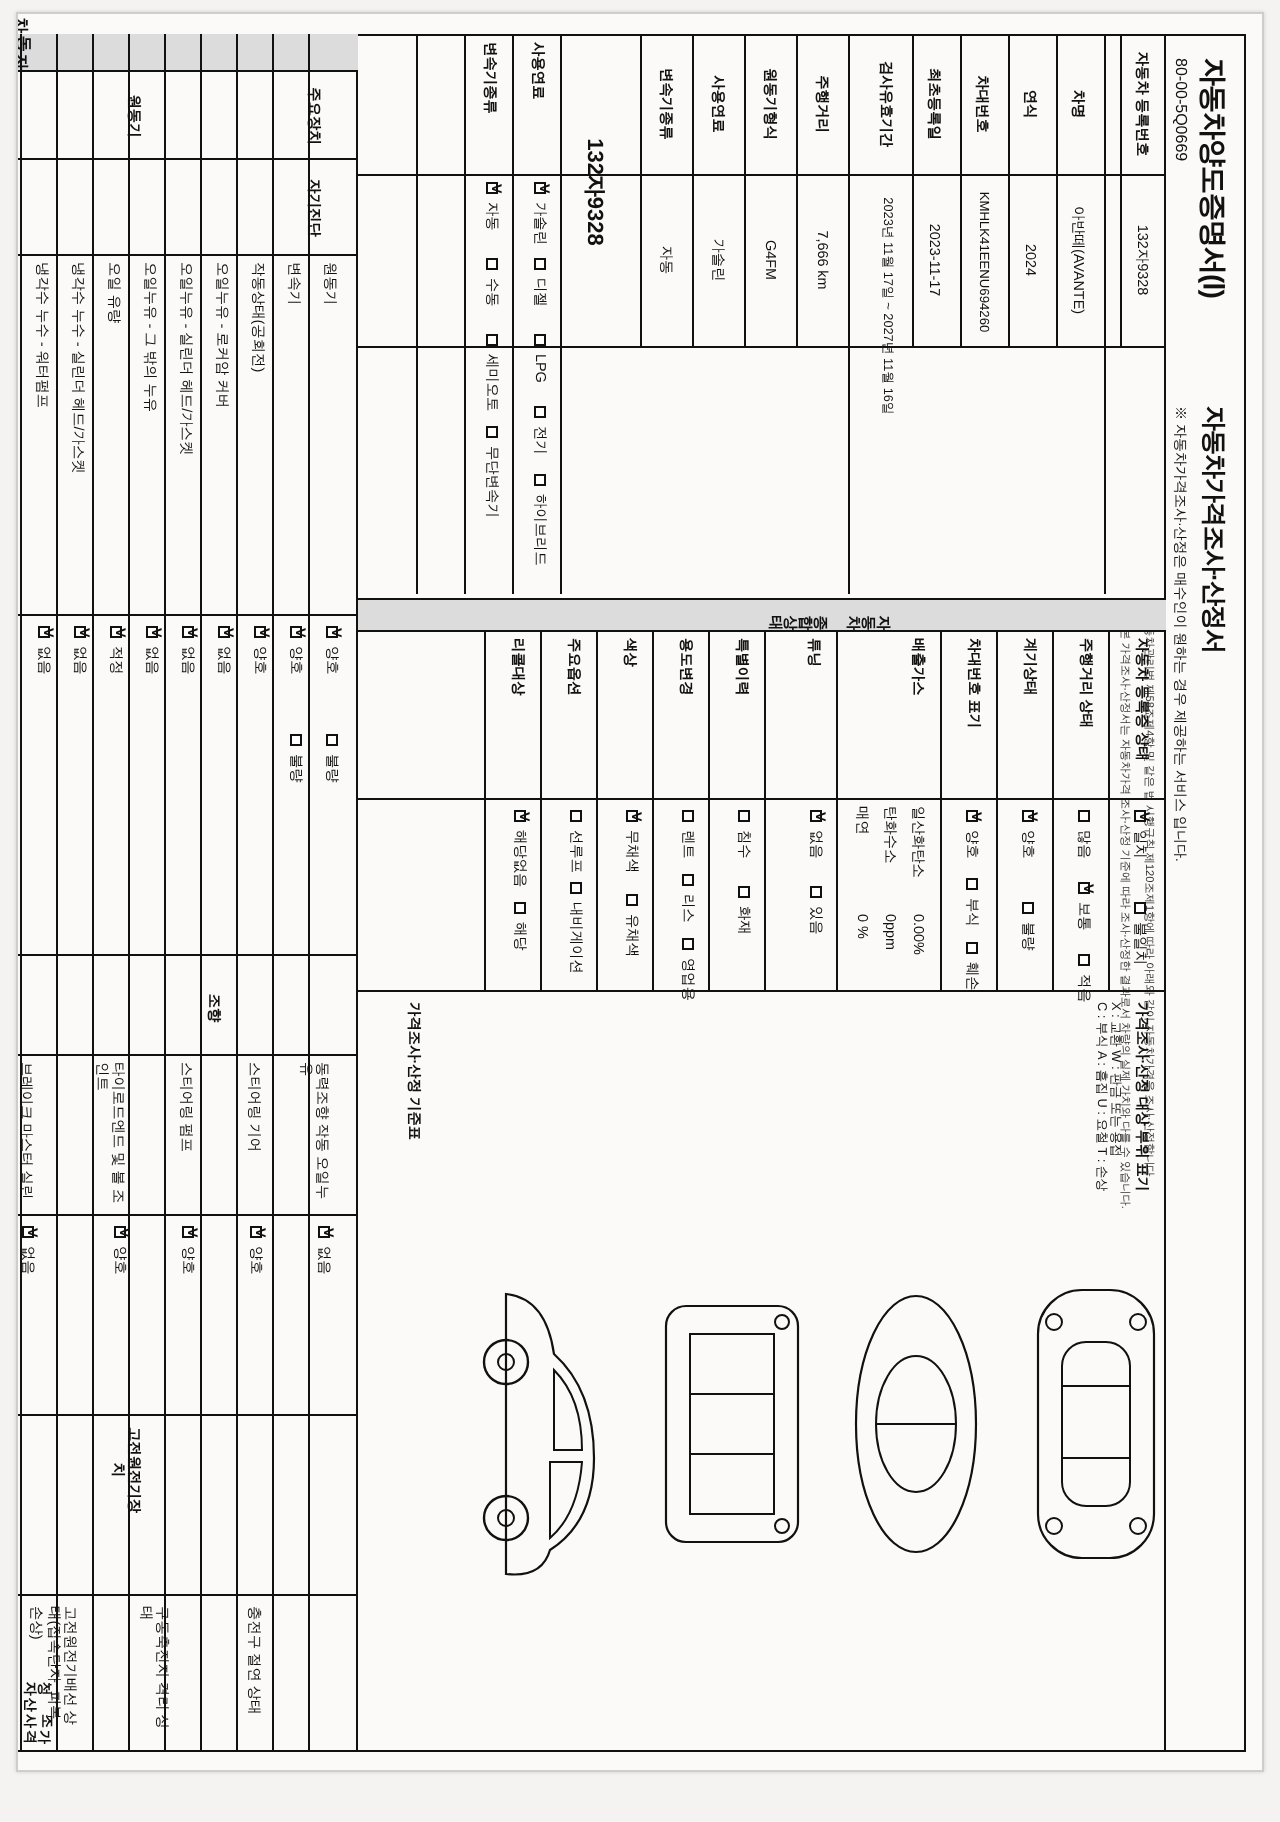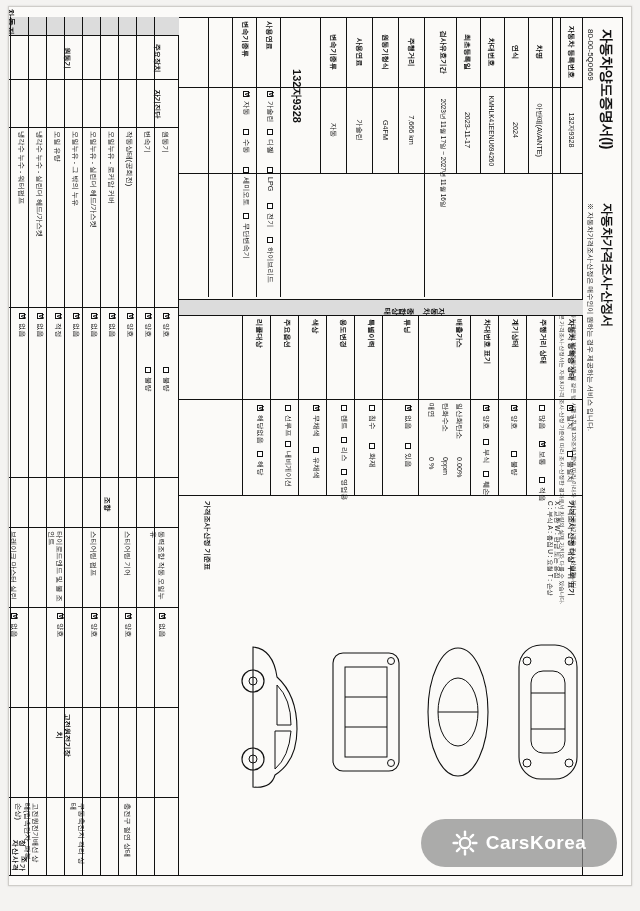--- a/index.html
+++ b/index.html
@@ -498,33 +498,15 @@
       </div>
       <div style="position:absolute;left:606px;top:614px;">
         <span class="box chk" style="position:relative;display:inline-block;"></span>
         <span class="cell" style="position:relative;left:2px;top:-1px;">없음</span>
       </div>
 
       <div class="cell b" style="left:850px;top:600px;width:14px;font-size:7px;writing-mode:vertical-rl;text-orientation:upright;">가격조사·산정자</div>
 
     </div>
 
-    <div class="wm">
-      <span class="gear">
-        <svg width="26" height="26" viewBox="0 0 26 26">
-          <circle cx="13" cy="13" r="5.2" fill="none" stroke="#fff" stroke-width="2.2"></circle>
-          <g stroke="#fff" stroke-width="2.4" stroke-linecap="round">
-            <line x1="13" y1="1.6" x2="13" y2="5.2"></line>
-            <line x1="13" y1="20.8" x2="13" y2="24.4"></line>
-            <line x1="1.6" y1="13" x2="5.2" y2="13"></line>
-            <line x1="20.8" y1="13" x2="24.4" y2="13"></line>
-            <line x1="4.9" y1="4.9" x2="7.4" y2="7.4"></line>
-            <line x1="18.6" y1="18.6" x2="21.1" y2="21.1"></line>
-            <line x1="21.1" y1="4.9" x2="18.6" y2="7.4"></line>
-            <line x1="7.4" y1="18.6" x2="4.9" y2="21.1"></line>
-          </g>
-        </svg>
-      </span>
-      <span class="wt">CarsKorea</span>
-    </div>
 
   </div>
 </div>
 
 </body></html>

